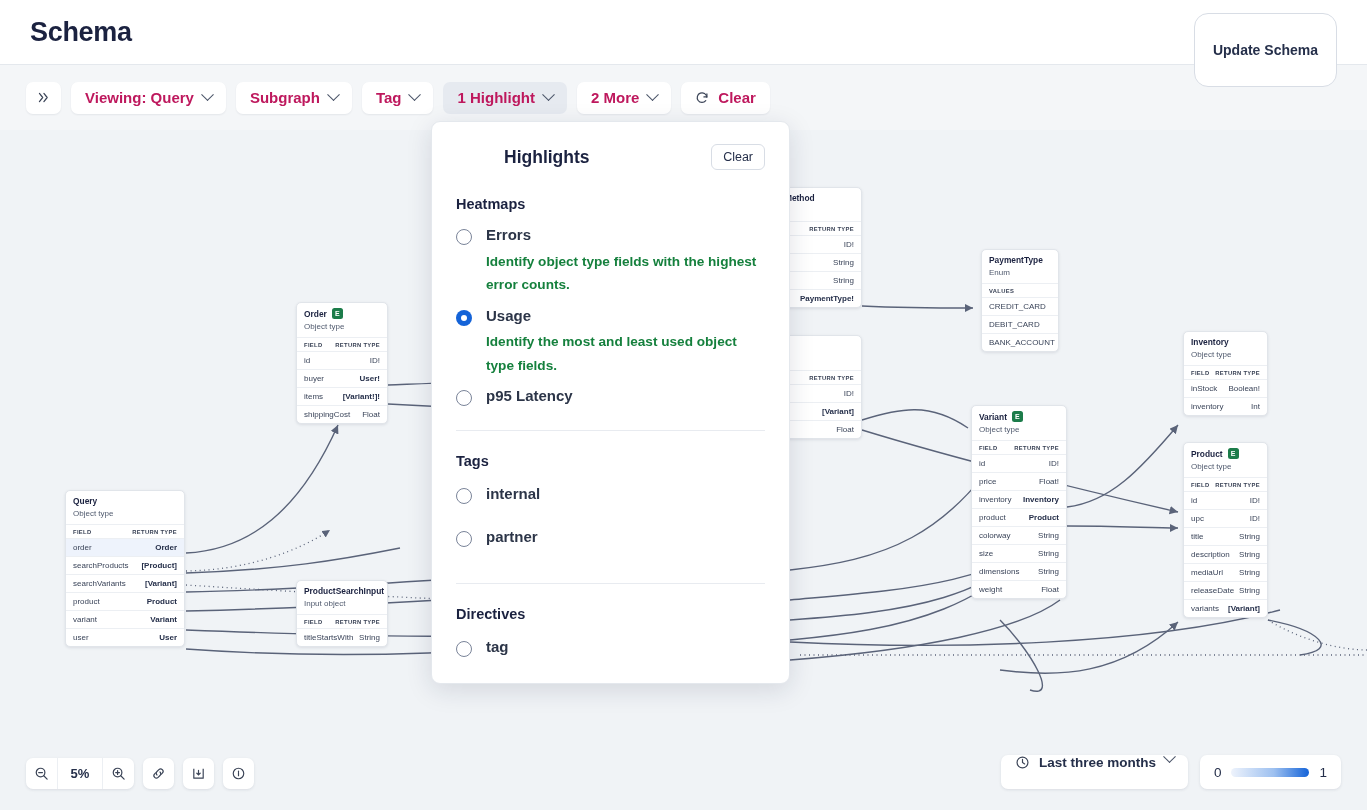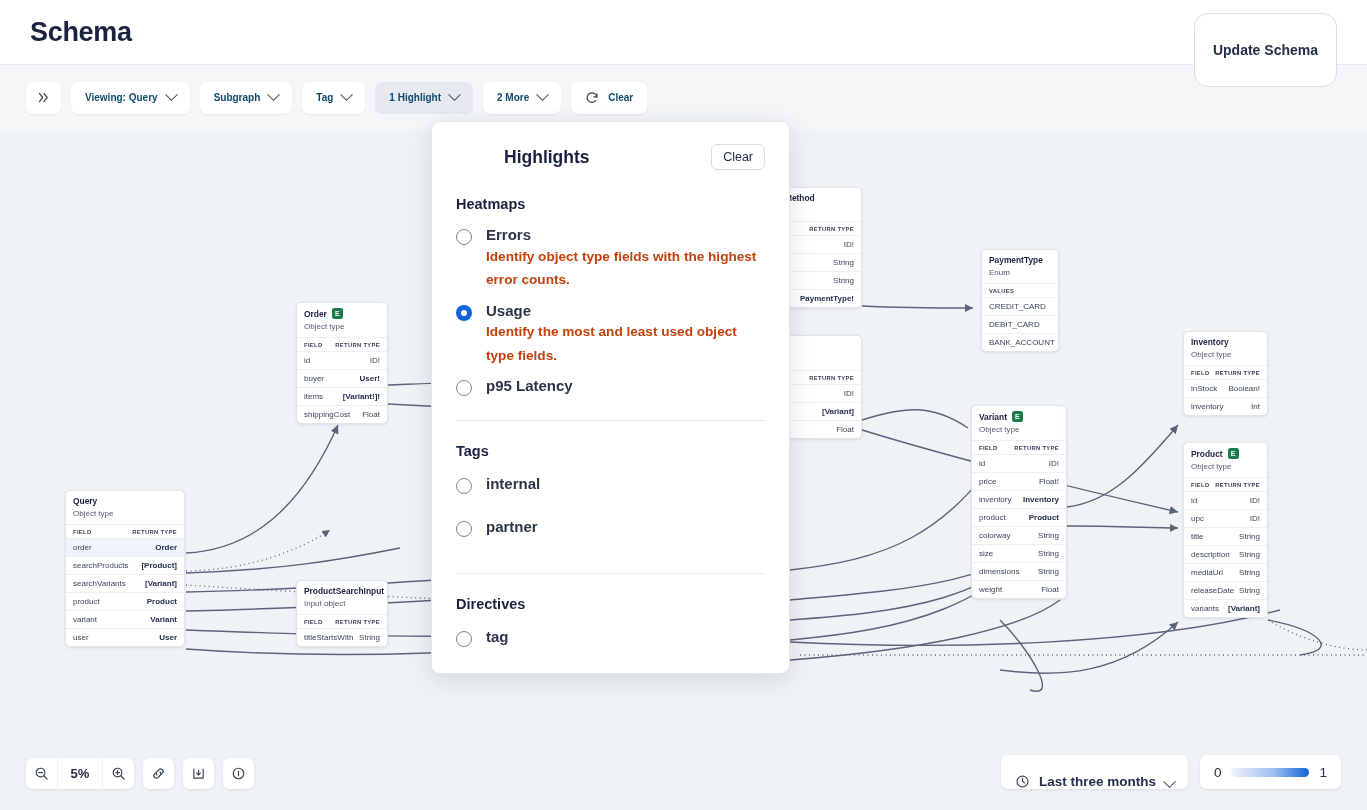--- a/index.html
+++ b/index.html
@@ -39,21 +39,21 @@
 
   
   .filterbar {
     position: absolute; top: 65px; left: 0; width: 1367px; height: 65px;
     display: flex; align-items: center; gap: 10px; padding-left: 26px;
   }
   .fbtn {
     display: flex; align-items: center; gap: 9px;
     height: 32px; padding: 0 13px;
     background: #fff; border: 1px solid transparent;
-    border-radius: 7px; font-size: 10px; font-weight: 700; color: #0c4a6e;
+    border-radius: 7px; font-size: 15px; font-weight: 700; color: #be185d;
     cursor: pointer; box-shadow: 0 1px 2px rgba(20,30,60,.07);
     white-space: nowrap;
   }
   .fbtn.active { background: #e6eaf0; box-shadow: none; }
   .fbtn.icon-only { padding: 0 10px; }
   .chev { width: 9px; height: 9px; border-right: 1.6px solid #4a5468; border-bottom: 1.6px solid #4a5468;
           transform: rotate(45deg) translate(-2px,-2px); }
 
   
   .canvas { position: absolute; top: 130px; left: 0; width: 1367px; height: 680px;
@@ -112,21 +112,21 @@
     border: 1.8px solid #7a8499; margin-top: 3px; background: #fff;
     position: relative;
   }
   .radio.on { border: none; background: #1463d8; }
   .radio.on::after {
     content: ""; position: absolute; left: 5px; top: 5px; width: 6px; height: 6px;
     border-radius: 50%; background: #fff;
   }
   .opt-body { flex: 1; }
   .opt-label { font-size: 15px; color: #2c3548; line-height: 1.25; }
-  .opt-desc { font-size: 13.6px; color: #c2410c; line-height: 1.72; max-width: 290px; }
+  .opt-desc { font-size: 13.6px; color: #15803d; line-height: 1.72; margin-top: 5px; max-width: 290px; }
   .divider { height: 1px; background: #e8ebf0; margin: 22px 24px 0 24px; }
   .panel-pad { height: 22px; }
 
   
   .zoomgroup {
     position: absolute; left: 26px; bottom: 21px; display: flex; align-items: center;
   }
   .zgrp {
     display: flex; align-items: center; background: #fff; border-radius: 7px;
     box-shadow: 0 1px 3px rgba(20,30,60,.10); overflow: hidden; height: 31px;
@@ -135,21 +135,21 @@
   .zlabel { min-width: 46px; text-align: center; font-size: 13px; font-weight: 700; color: #252f4a;
             border-left: 1px solid #eceff3; border-right: 1px solid #eceff3; height: 31px;
             display: flex; align-items: center; justify-content: center; }
   .sbtn {
     width: 31px; height: 31px; background: #fff; border-radius: 7px; margin-left: 9px;
     box-shadow: 0 1px 3px rgba(20,30,60,.10); display: flex; align-items: center; justify-content: center;
     cursor: pointer;
   }
   .bottom-right { position: absolute; right: 26px; bottom: 21px; display: flex; align-items: center; gap: 12px; }
   .timebtn {
-    display: flex; align-items: flex-end; gap: 9px; height: 34px; padding: 0 14px;
+    display: flex; align-items: flex-start; gap: 9px; height: 34px; padding: 0 14px;
     background: #fff; border-radius: 7px; box-shadow: 0 1px 3px rgba(20,30,60,.10);
     font-size: 13.5px; font-weight: 700; color: #252f4a; cursor: pointer;
   }
   .legend {
     display: flex; align-items: center; gap: 10px; height: 34px; padding: 0 14px;
     background: #fff; border-radius: 7px; box-shadow: 0 1px 3px rgba(20,30,60,.10);
     font-size: 13.5px; color: #252f4a;
   }
   .gradient {
     width: 78px; height: 9px; border-radius: 5px;

